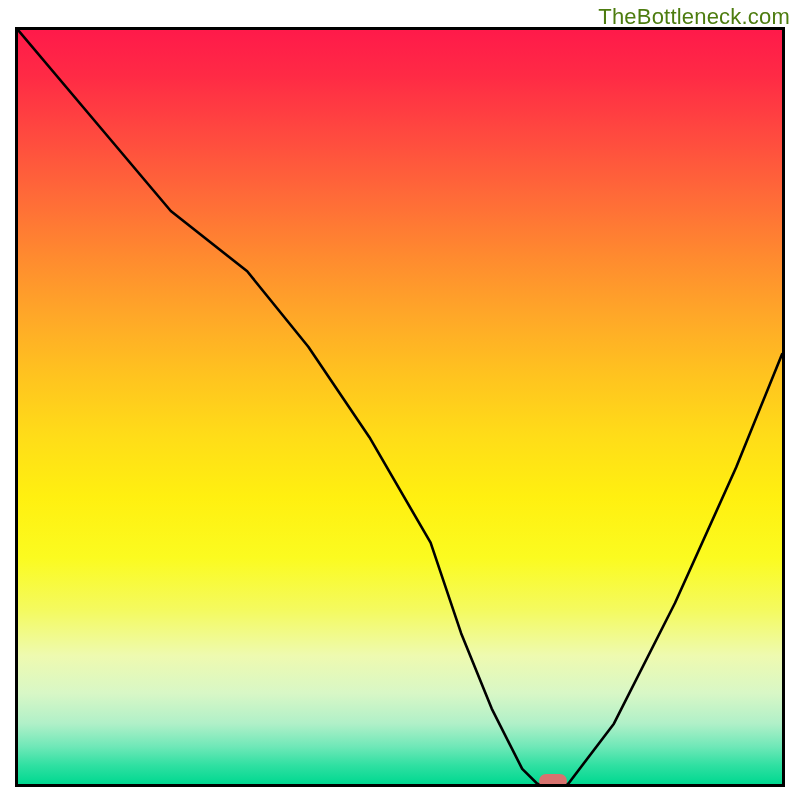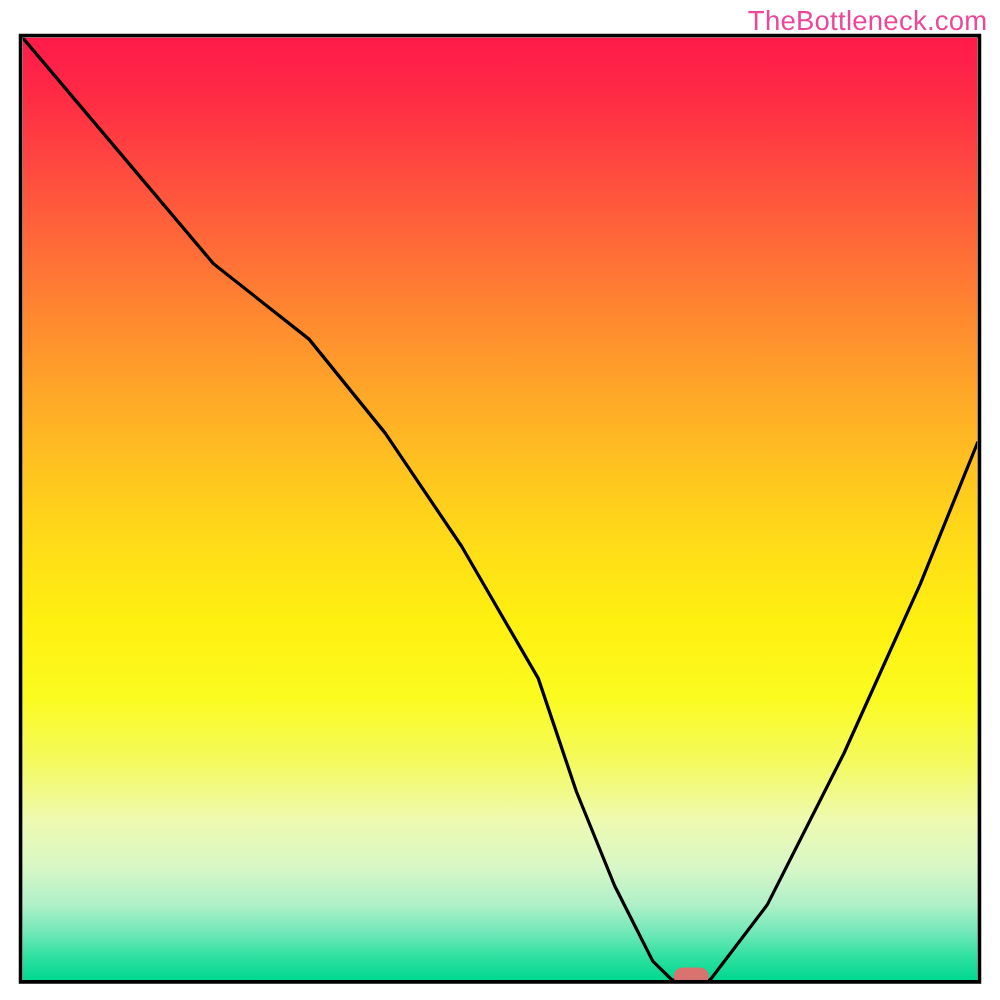--- a/index.html
+++ b/index.html
@@ -15,21 +15,21 @@
     position: relative;
     width: 800px;
     height: 800px;
   }
   .watermark {
     position: absolute;
     top: 4px;
     right: 10px;
     font-size: 22px;
     font-weight: 500;
-    color: #ec4899;
+    color: #4d7c0f;
     letter-spacing: 0.2px;
     z-index: 10;
   }
   .plot-frame {
     position: absolute;
     left: 15px;
     top: 27px;
     width: 770px;
     height: 760px;
     border: 3px solid #000000;

